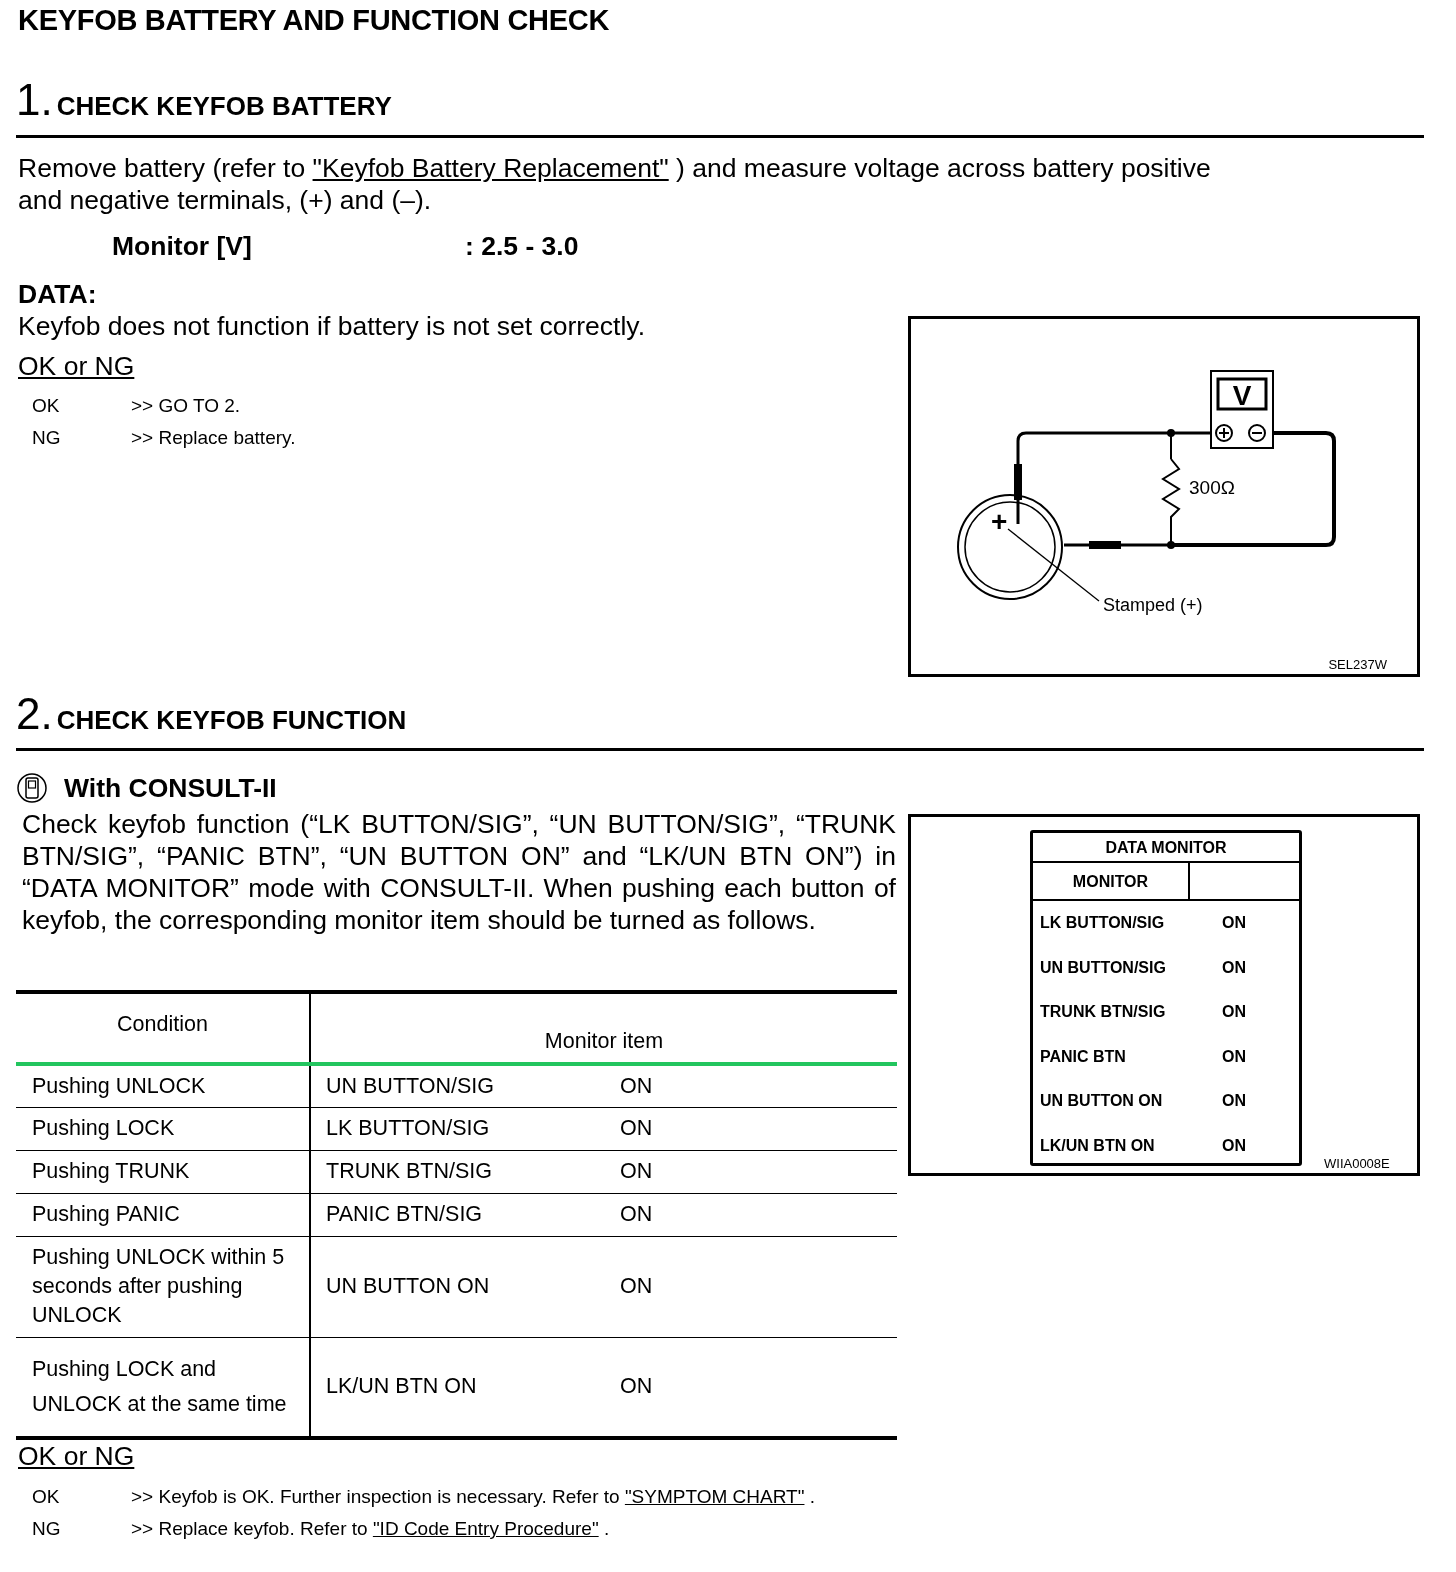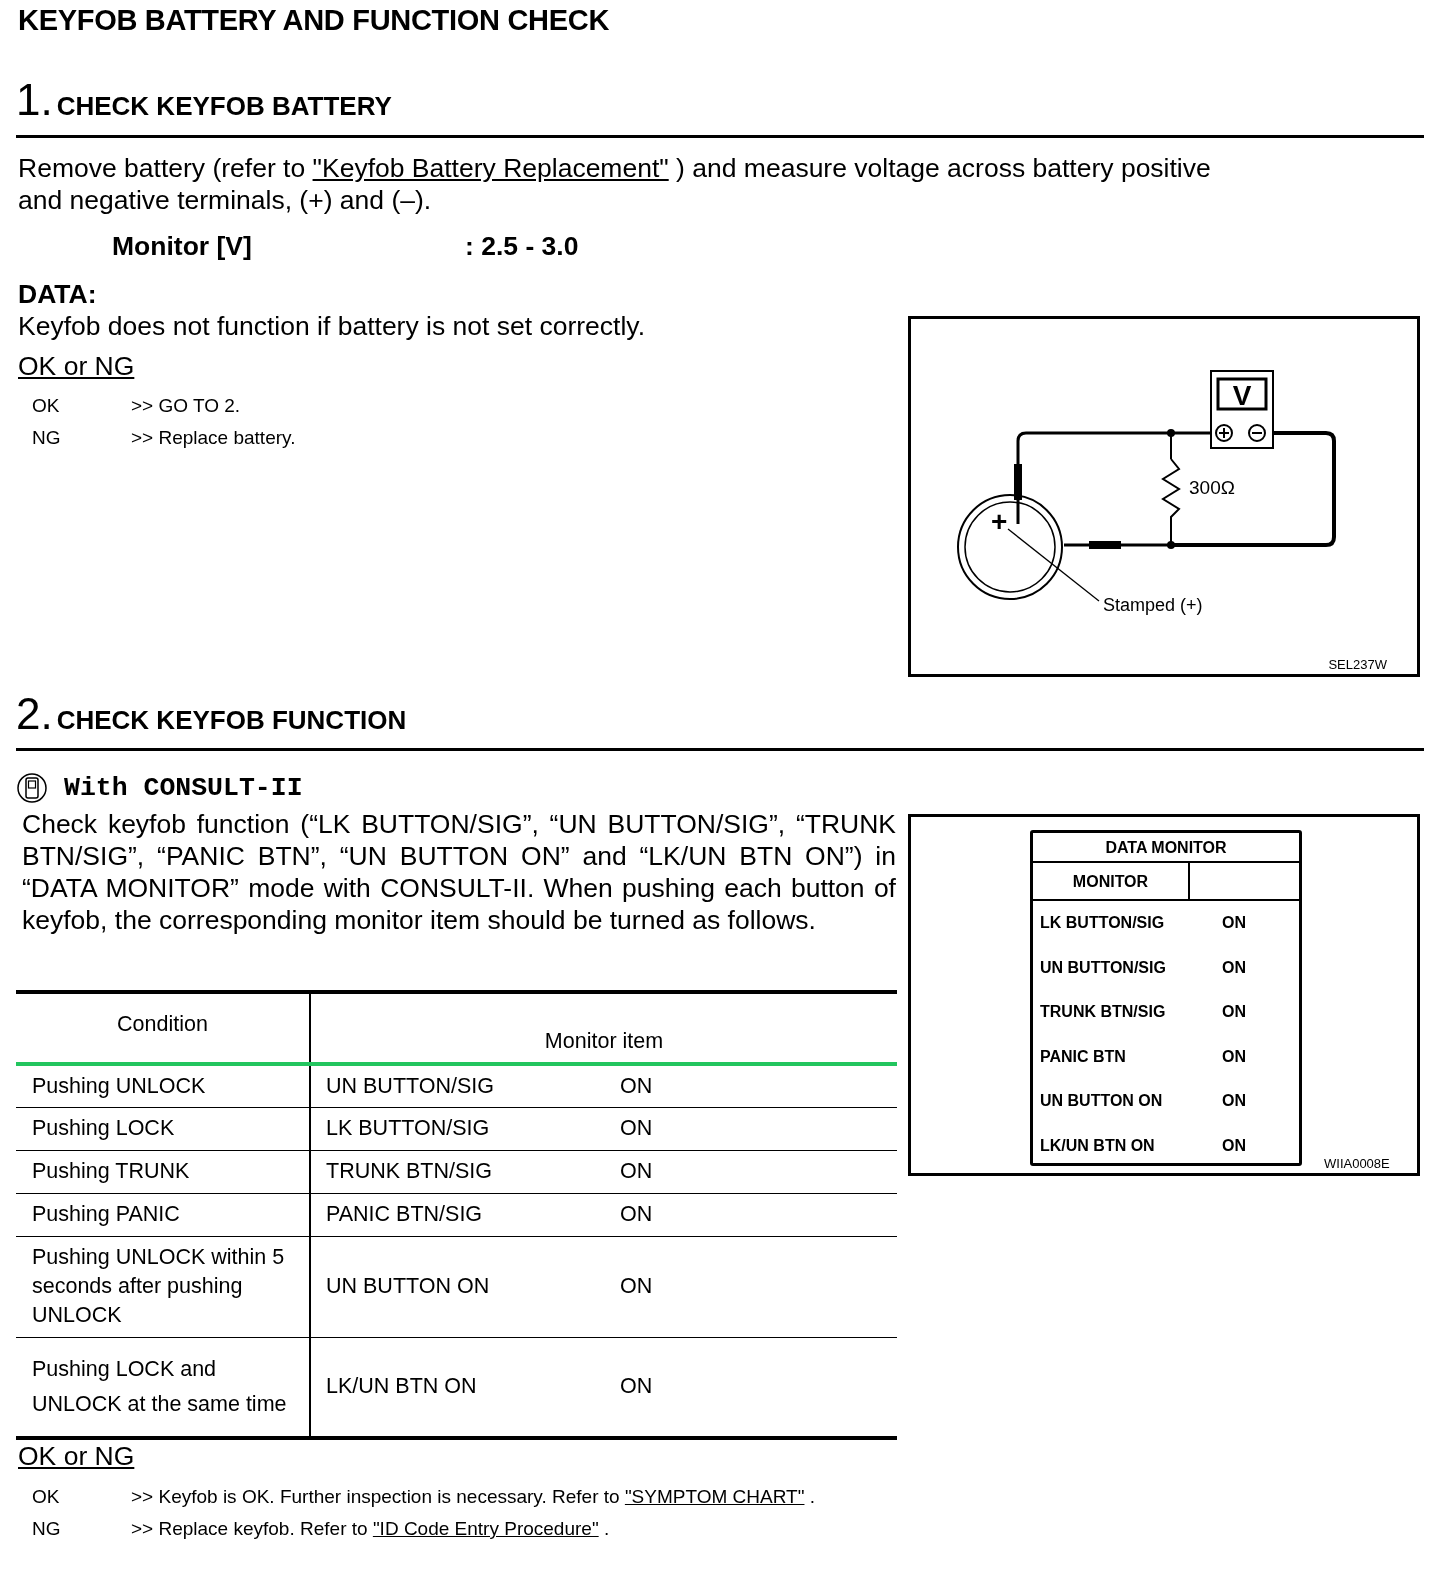--- a/index.html
+++ b/index.html
@@ -110,21 +110,21 @@
   <span class="step-title">CHECK KEYFOB FUNCTION</span>
 </div>
 <div class="abs rule" style="top:748px;"></div>
 
 <div class="abs" style="left:16px; top:772px; display:flex; align-items:center;">
   <svg width="32" height="32" viewBox="0 0 32 32">
     <circle cx="16" cy="16" r="14" fill="none" stroke="#000" stroke-width="1.5"></circle>
     <rect x="10" y="6" width="12" height="20" rx="2" fill="none" stroke="#000" stroke-width="1.5"></rect>
     <rect x="12.5" y="9" width="7" height="7" fill="none" stroke="#000" stroke-width="1.2"></rect>
   </svg>
-  <span class="bold" style="font-size:26.5px; margin-left:16px;font-family:Liberation Mono, monospace;">With CONSULT-II</span>
+  <span class="bold" style="font-size:26.5px; margin-left:16px;">With CONSULT-II</span>
 </div>
 
 <div class="abs body-text justify" style="left:22px; top:808px; width:874px;">Check keyfob function (“LK BUTTON/SIG”, “UN BUTTON/SIG”, “TRUNK BTN/SIG”, “PANIC BTN”, “UN BUTTON ON” and “LK/UN BTN ON”) in “DATA MONITOR” mode with CONSULT-II. When pushing each button of keyfob, the corresponding monitor item should be turned as follows.</div>
 
 <table class="cond">
   <thead>
     <tr style="border-top:4px solid #000; border-bottom:4px solid #22c55e;">
       <th class="c1" style="text-align:center; vertical-align:top; padding-top:18px; padding-left:0;">Condition</th>
       <th style="text-align:center; vertical-align:bottom; padding-bottom:8px;margin-left:48px;">Monitor item</th>
     </tr>

